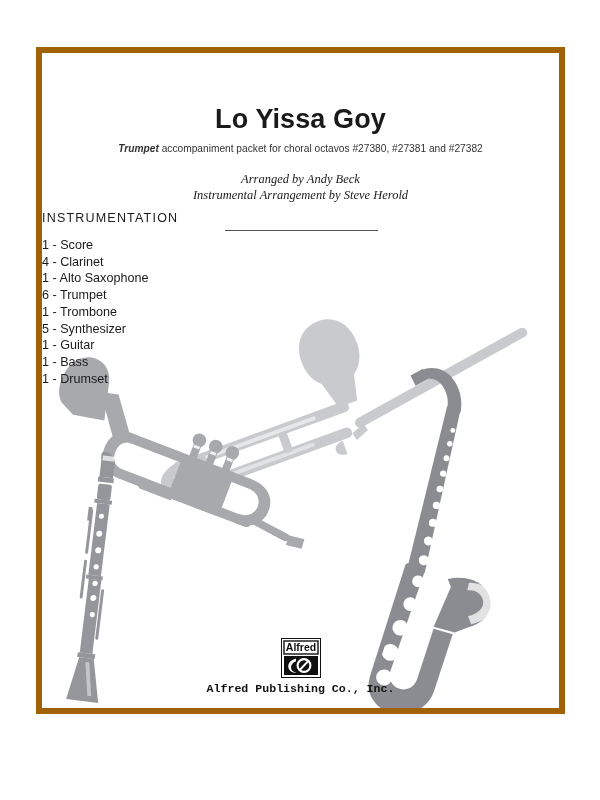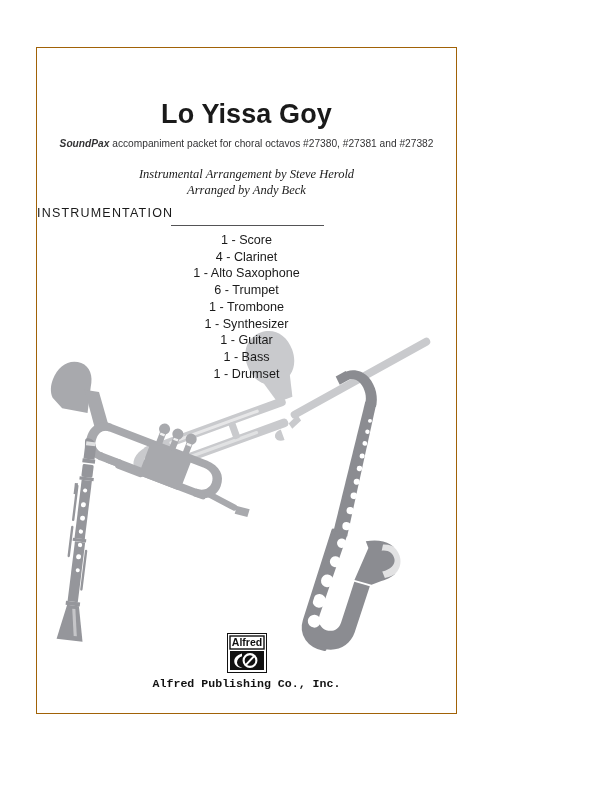--- a/index.html
+++ b/index.html
@@ -14,24 +14,24 @@
     overflow: hidden;
     font-family: "Liberation Sans", sans-serif;
     -webkit-font-smoothing: antialiased;
   }
 
   
   #page-sheet {
     position: absolute;
     left: 36px;
     top: 47px;
-    width: 421px;
+    width: 529px;
     height: 667px;
     background: #ffffff;
-    border: 1px solid #a16207;
+    border: 6px solid #a16207;
     box-sizing: border-box;
     overflow: hidden;
   }
 
   
   #artwork {
     position: absolute;
     left: 0;
     top: 0;
     width: 100%;
@@ -105,21 +105,20 @@
     margin-left: -76px;
     height: 1px;
     background: #545456;
   }
 
   .instr-list {
     position: absolute;
     left: 0;
     right: 0;
     top: 184px;
-    text-align: center;
     font-size: 12.6px;
     color: #1a1a1a;
     line-height: 16.7px;
   }
   .instr-list .row { white-space: nowrap; }
 
   
   .pub-logo {
     position: absolute;
     left: 50%;
@@ -299,38 +298,38 @@
       </g>
 
     </svg>
   </div>
 
   <div id="content">
 
     <div class="title">Lo Yissa Goy</div>
 
     <div class="subtitle">
-      <span class="brand">SoundPax</span><span> accompaniment packet for choral octavos #27380, #27381 and #27382</span>
+      <span class="brand">Trumpet</span><span> accompaniment packet for choral octavos #27380, #27381 and #27382</span>
     </div>
 
     <div class="credits">
+      <div>Arranged by Andy Beck</div>
       <div>Instrumental Arrangement by Steve Herold</div>
-      <div>Arranged by Andy Beck</div>
     </div>
 
     <div class="instr-head">INSTRUMENTATION</div>
     <div class="instr-rule"></div>
 
     <div class="instr-list">
       <div class="row">1 - Score</div>
       <div class="row">4 - Clarinet</div>
       <div class="row">1 - Alto Saxophone</div>
       <div class="row">6 - Trumpet</div>
       <div class="row">1 - Trombone</div>
-      <div class="row">1 - Synthesizer</div>
+      <div class="row">5 - Synthesizer</div>
       <div class="row">1 - Guitar</div>
       <div class="row">1 - Bass</div>
       <div class="row">1 - Drumset</div>
     </div>
 
     <div class="pub-logo">
       <svg viewBox="0 0 40 40" xmlns="http://www.w3.org/2000/svg">
         <rect x="0.5" y="0.5" width="39" height="39" fill="#ffffff" stroke="#111111" stroke-width="1"></rect>
 
         <rect x="3" y="3" width="34" height="13" fill="#ffffff" stroke="#111111" stroke-width="1.4"></rect>

